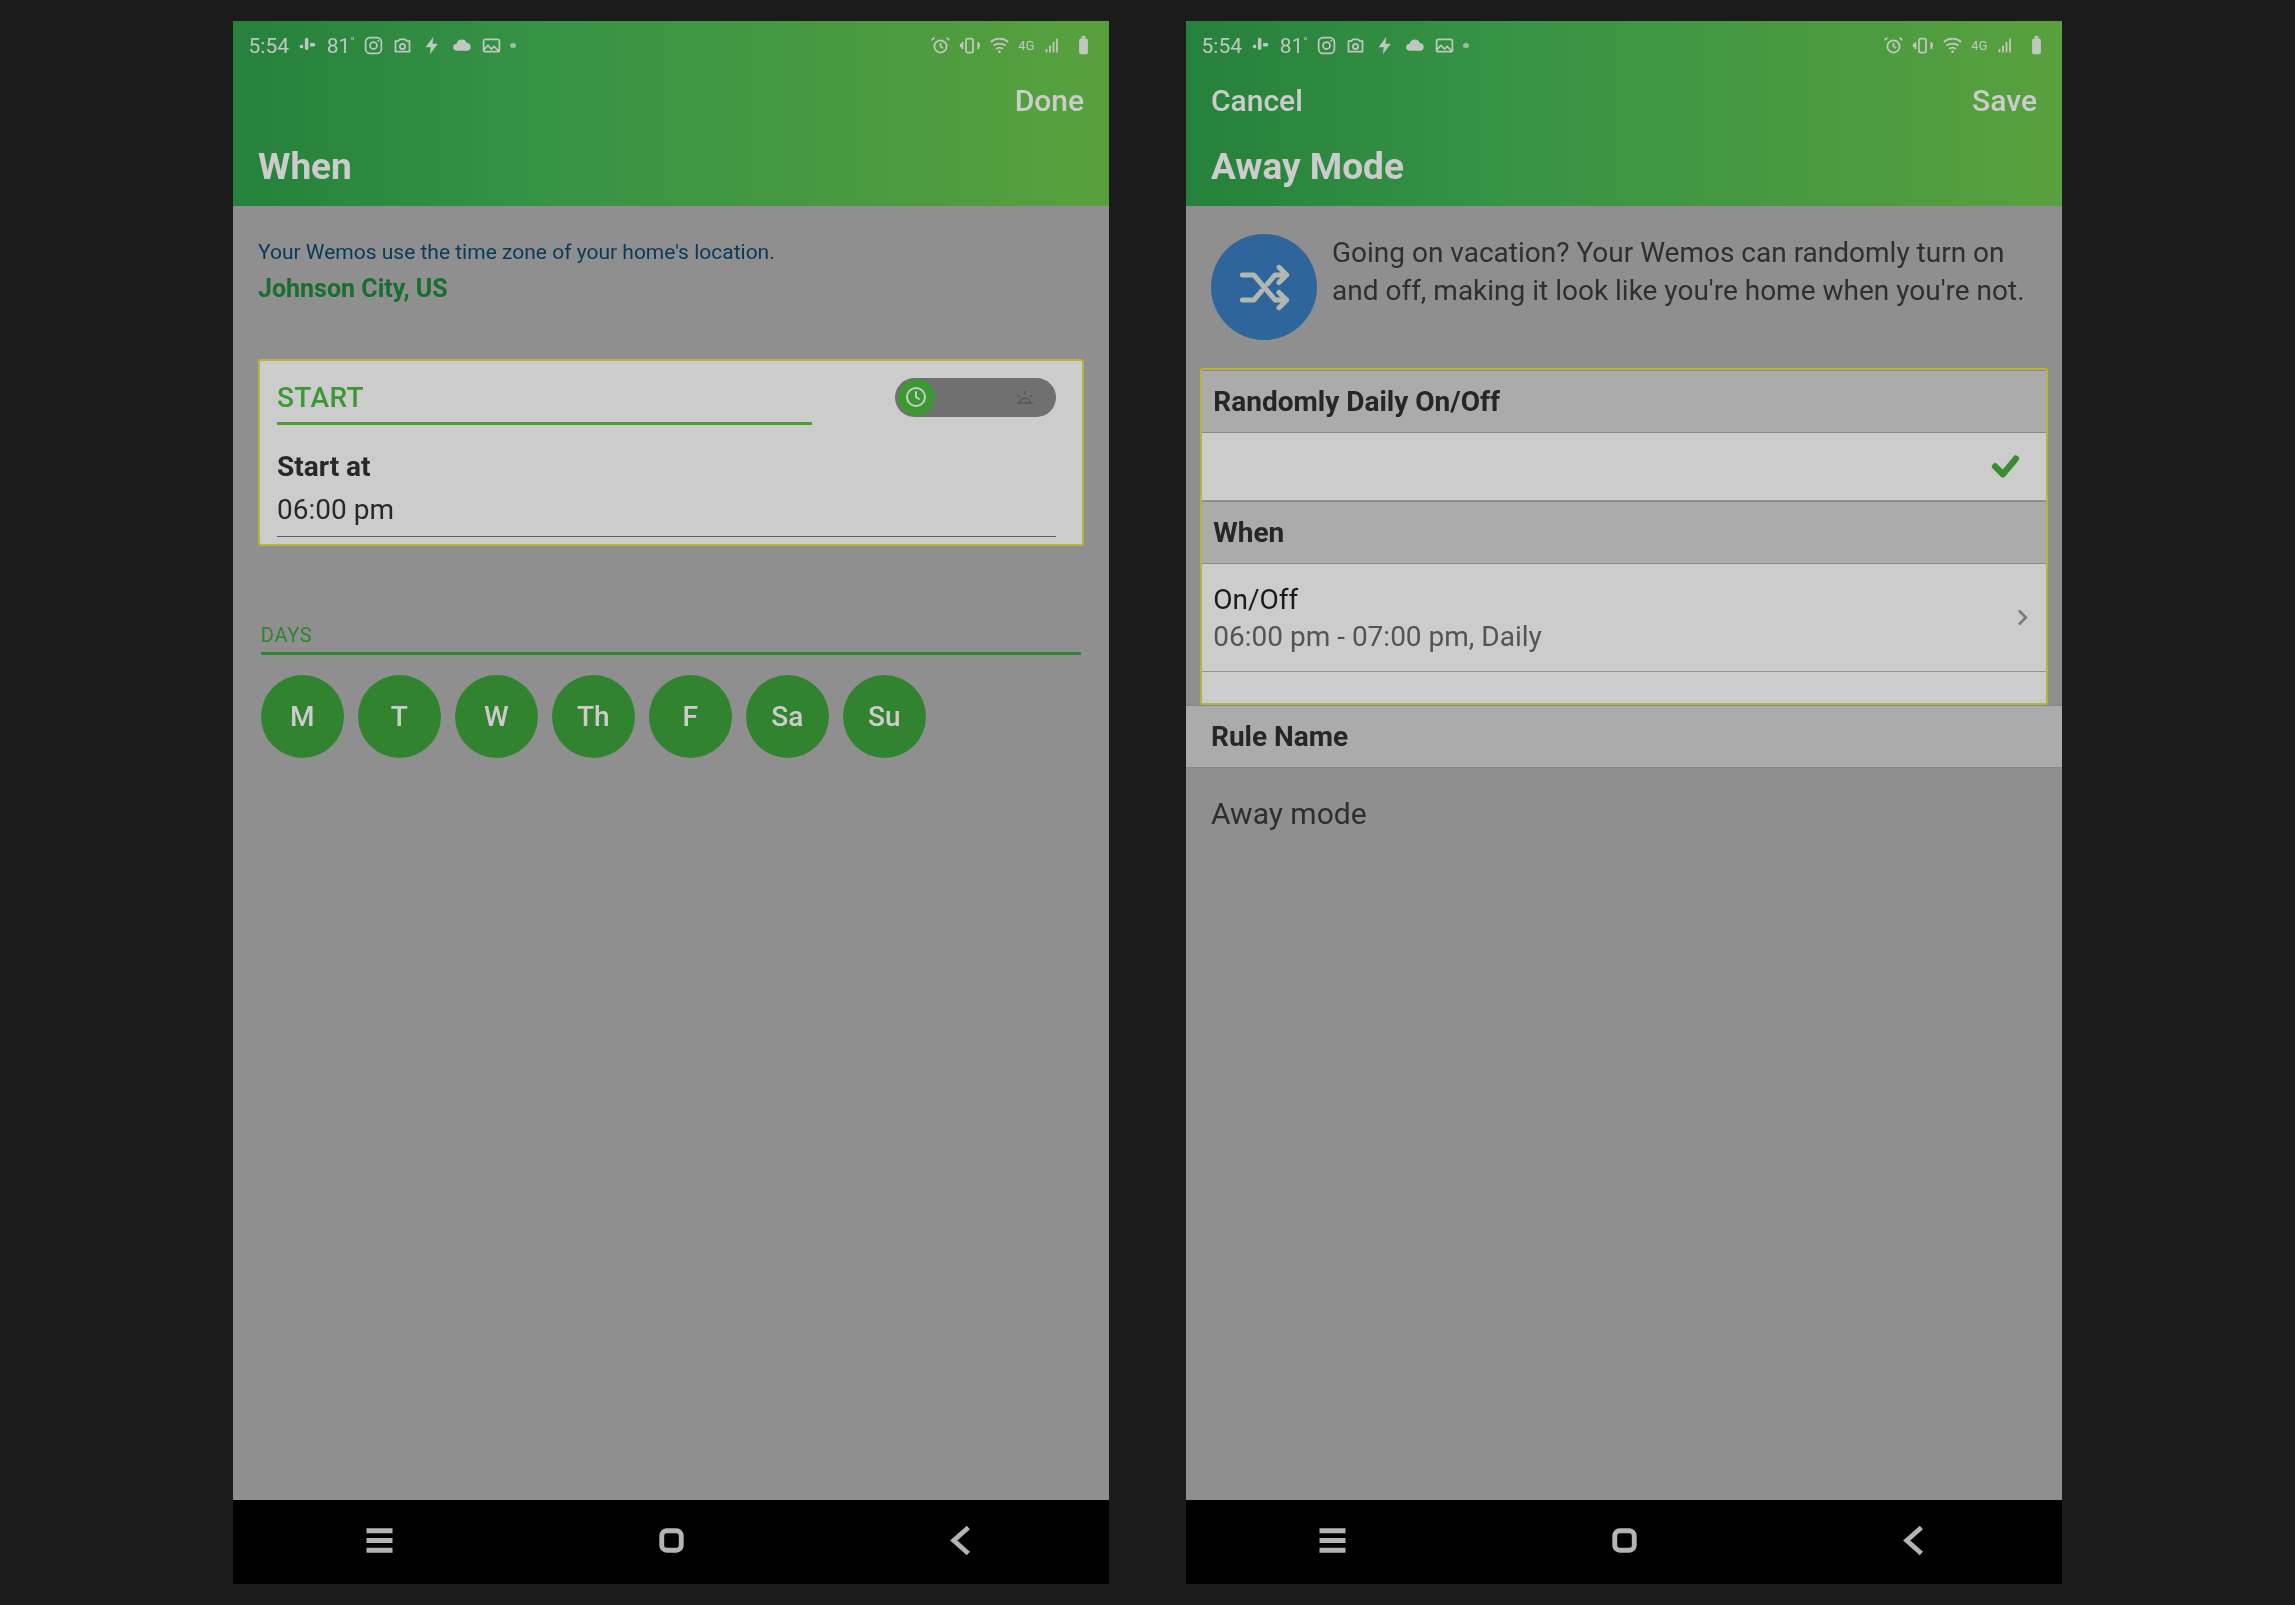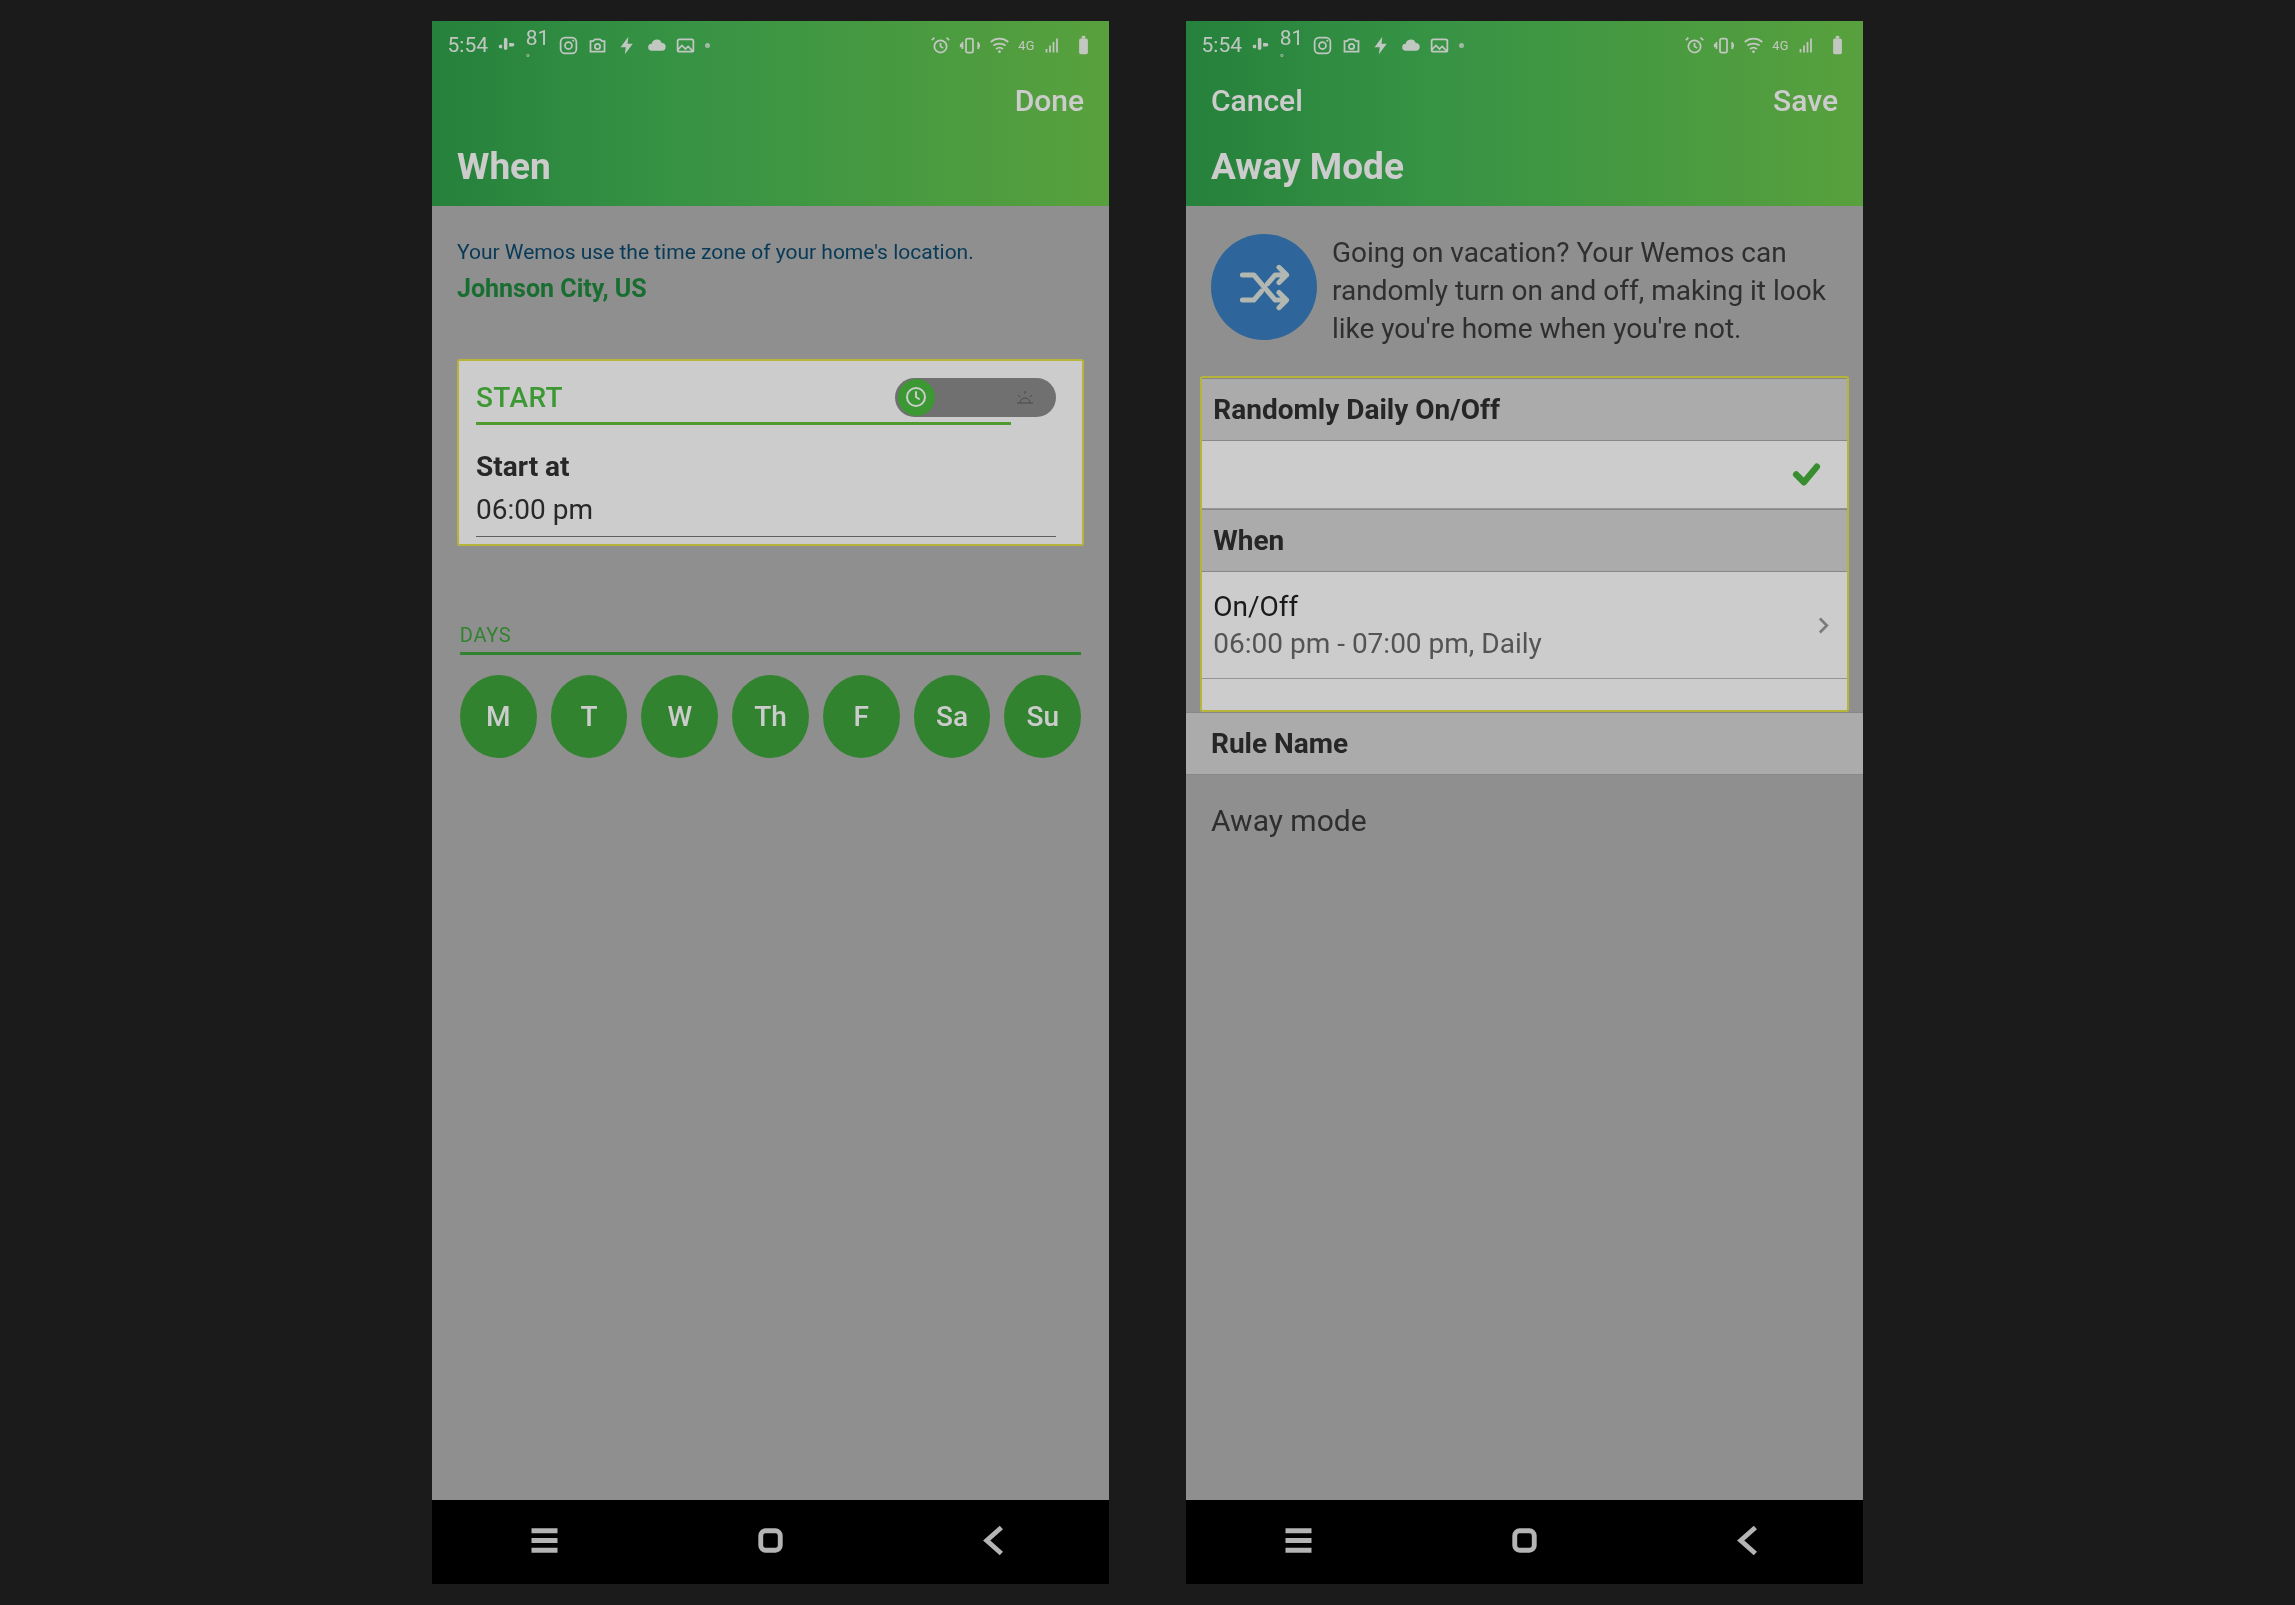--- a/index.html
+++ b/index.html
@@ -9,21 +9,21 @@
     width: 2295px;
     height: 1605px;
     overflow: hidden;
     display: flex;
     justify-content: center;
     align-items: flex-start;
     padding-top: 21px;
     gap: 77px;
   }
   .phone {
-    width: 677px;
+    width: 876px;
     height: 1563px;
     background: #b3b3b3;
     position: relative;
     overflow: hidden;
   }
   
   .statusbar {
     height: 49px;
     display: flex;
     align-items: center;
@@ -32,21 +32,21 @@
     font-size: 21px;
     gap: 8.4px;
     background: linear-gradient(90deg,#2fa24a 0%, #44b856 35%, #6fc94d 100%);
   }
   .statusbar .sb-left { display:flex; align-items:center; gap:8.4px; }
   .statusbar .sb-right { margin-left:auto; display:flex; align-items:center; gap:8.4px; }
   .sb-icon { width:21px; height:21px; display:inline-flex; align-items:center; justify-content:center; }
   .sb-icon svg { width:21px; height:21px; fill: rgba(255,255,255,0.92); }
   .sb-dot { width:5.6px; height:5.6px; border-radius:50%; background:rgba(255,255,255,0.7); }
   .sb-text { font-weight:400; }
-  .sb-temp { display:flex; align-items:flex-start;flex-direction:column; }
+  .sb-temp { display:flex; align-items:flex-start; }
   .sb-temp sup{ font-size:11.3px; margin-top:1.4px;}
   
   .header {
     background: linear-gradient(90deg,#2fa24a 0%, #44b856 35%, #6fc94d 100%);
     padding: 0 25px 18.3px 25px;
   }
   .header-actions { display:flex; justify-content:flex-start; align-items:center; height:61px; }
   .header-actions .action { font-size:30px; color:#fff; font-weight:500; }
   .header-actions .spacer { flex:1; }
   .header-title { font-size:37px; font-weight:700; color:#fff; margin-top:14px; }

